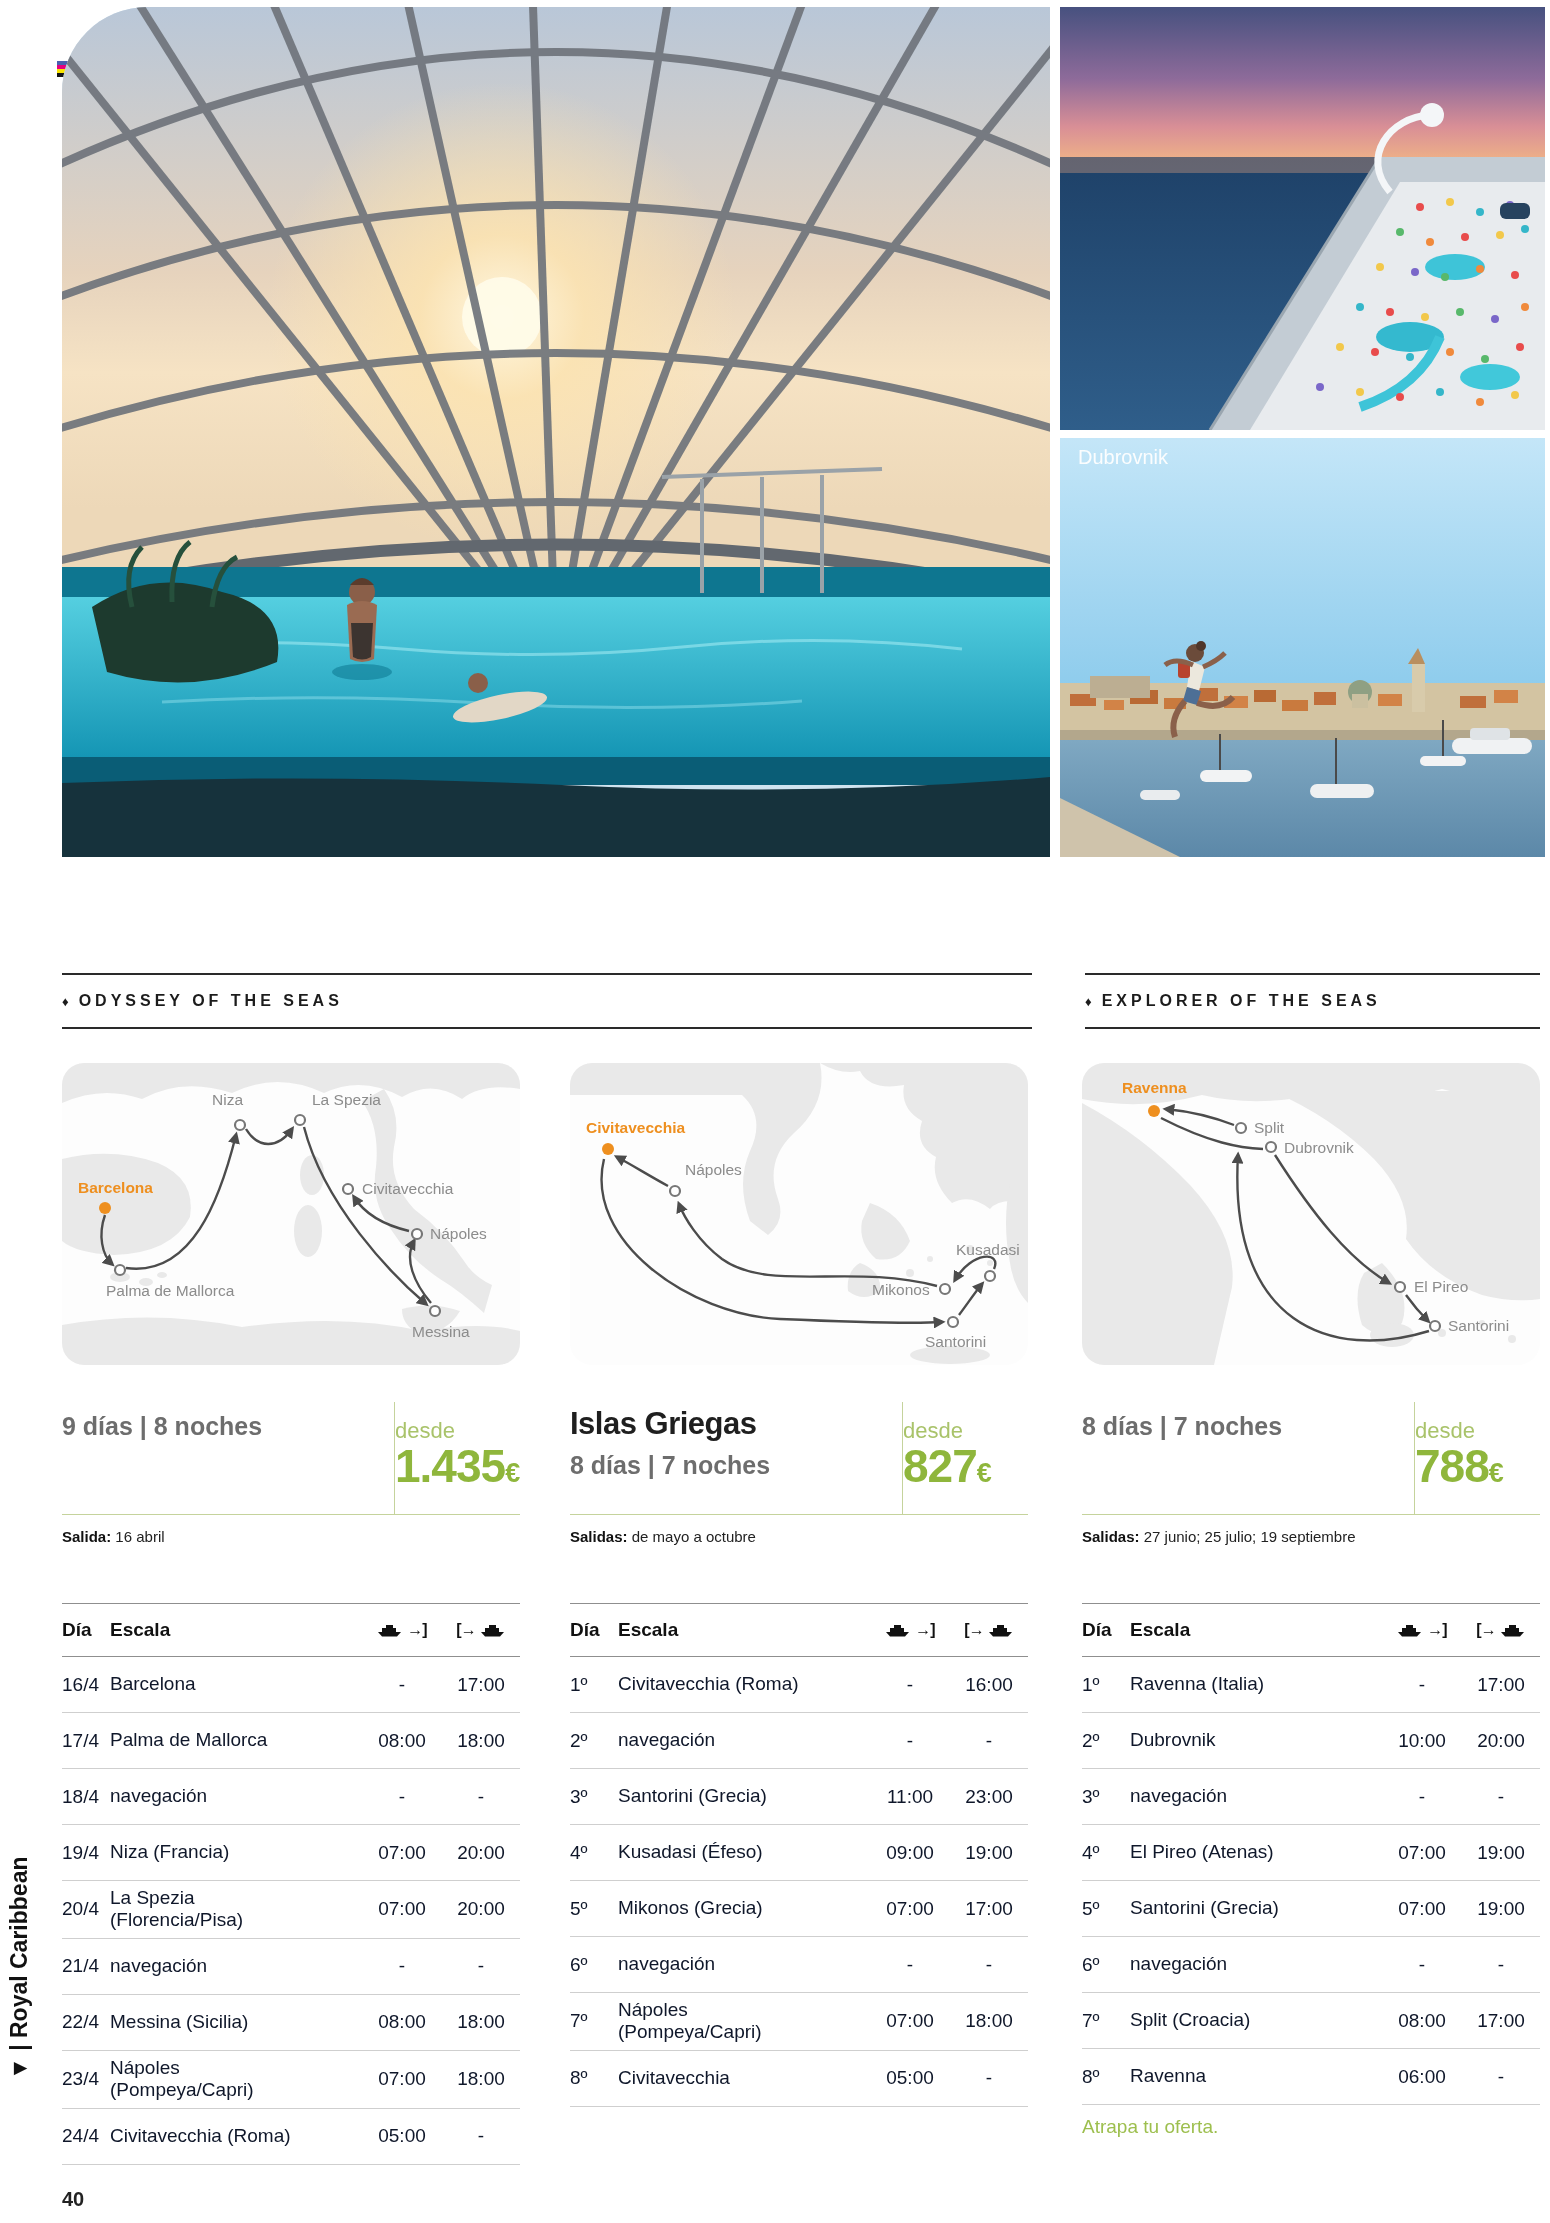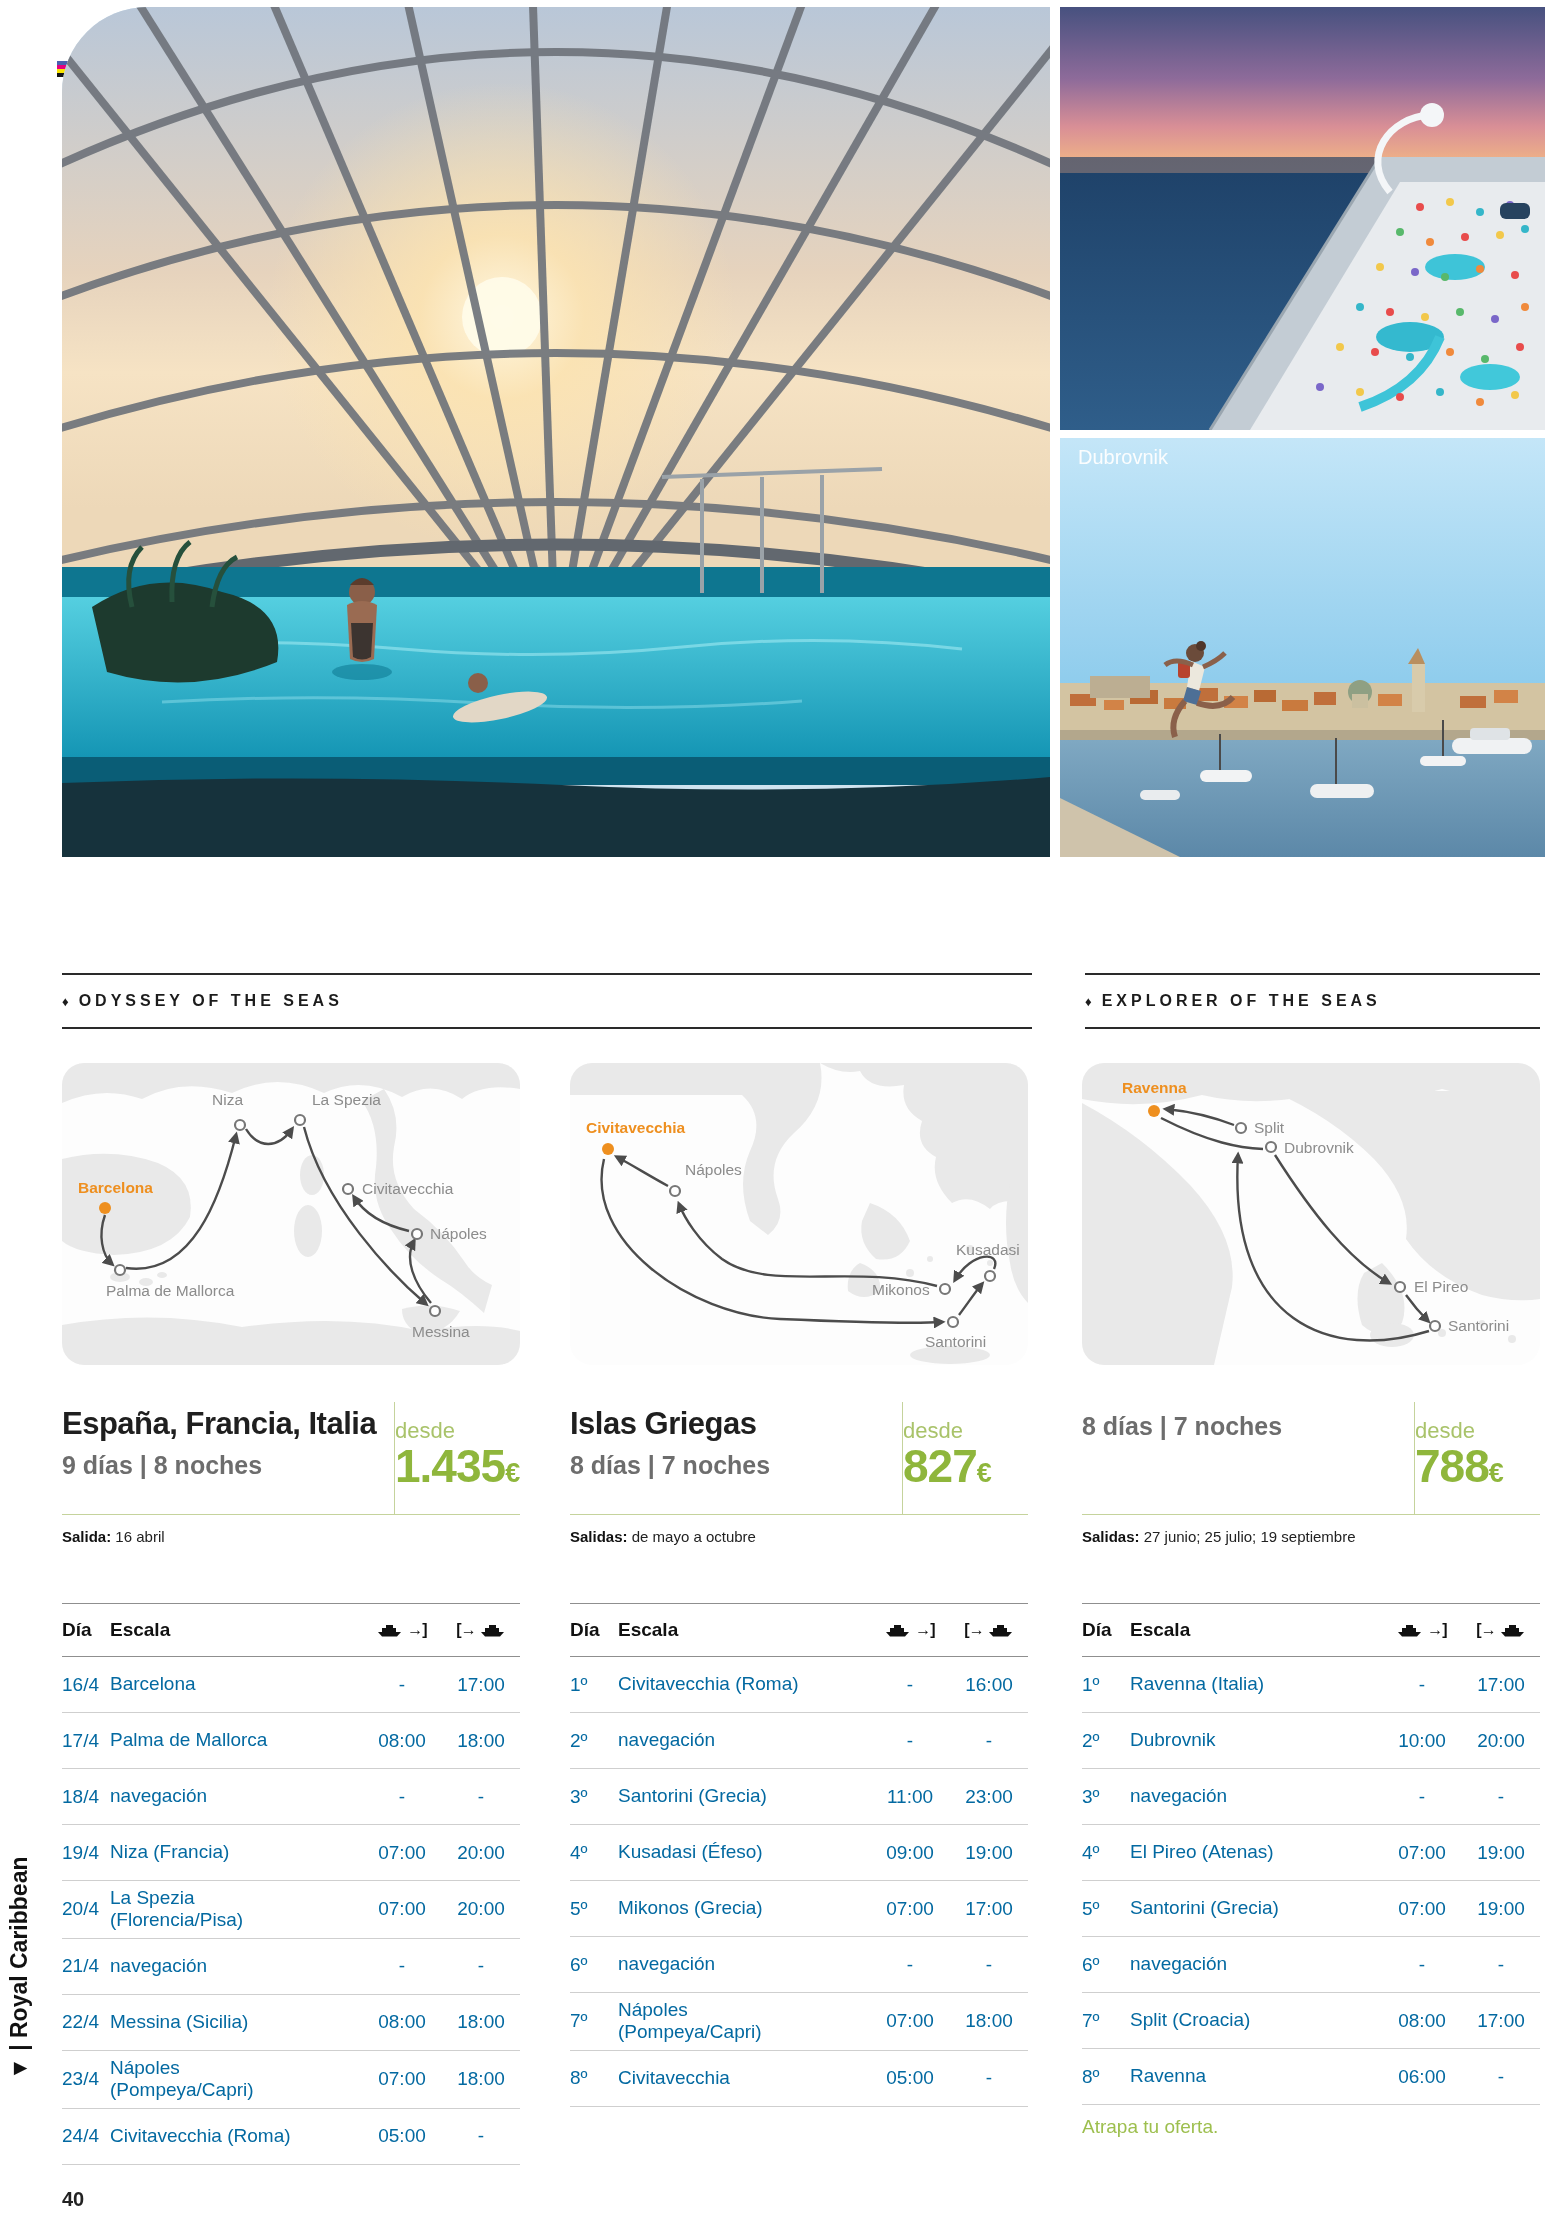--- a/index.html
+++ b/index.html
@@ -44,21 +44,21 @@
   .salida{position:absolute;width:458px;font-size:15px;color:#222;}
   .salida b{color:#111;}
   .s1{left:62px;top:1528px;} .s2{left:570px;top:1528px;} .s3{left:1082px;top:1528px;}
 
   
   .tbl{position:absolute;top:1603px;width:458px;}
   .t1{left:62px;} .t2{left:570px;} .t3{left:1082px;}
   .thead{display:flex;align-items:center;height:54px;border-top:1px solid #8f8f8f;border-bottom:1px solid #8f8f8f;
     font-size:19px;font-weight:bold;color:#111;box-sizing:border-box;}
   .trow{display:flex;align-items:center;min-height:56px;border-bottom:1px solid #cfcfcf;
-    font-size:19px;color:#0369a1;box-sizing:border-box;padding:6px 0;}
+    font-size:19px;color:#0f172a;box-sizing:border-box;padding:6px 0;}
   .tc-day{width:48px;flex:none;}
   .tc-port{flex:1;padding-right:40px;line-height:1.18;}
   .tc-arr{width:80px;flex:none;text-align:center;}
   .tc-dep{width:78px;flex:none;text-align:center;}
   .hicons{display:flex;align-items:center;gap:4px;justify-content:center;}
   .hicons .gl{font-size:16px;font-weight:bold;letter-spacing:-1px;}
   .shipsvg{width:26px;height:15px;display:inline-block;}
   .offer{position:absolute;left:1082px;top:2116px;font-size:19px;font-weight:normal;color:#9dbf4e;}
 
   
@@ -426,21 +426,20 @@
       </g>
       <text class="origin" x="40" y="30">Ravenna</text>
       <text x="172" y="70">Split</text>
       <text x="202" y="90">Dubrovnik</text>
       <text x="332" y="229">El Pireo</text>
       <text x="366" y="268">Santorini</text>
     </svg>
   </div>
 
   <div class="info i1">
-    <div class="title">España, Francia, Italia</div>
     <div class="dur">9 días | 8 noches</div>
     <div class="pricebox">
       <div class="desde">desde</div>
       <div class="price"><span>1.435</span><span class="cur">€</span></div>
     </div>
   </div>
   <div class="info i2">
     <div class="title">Islas Griegas</div>
     <div class="dur">8 días | 7 noches</div>
     <div class="pricebox">

